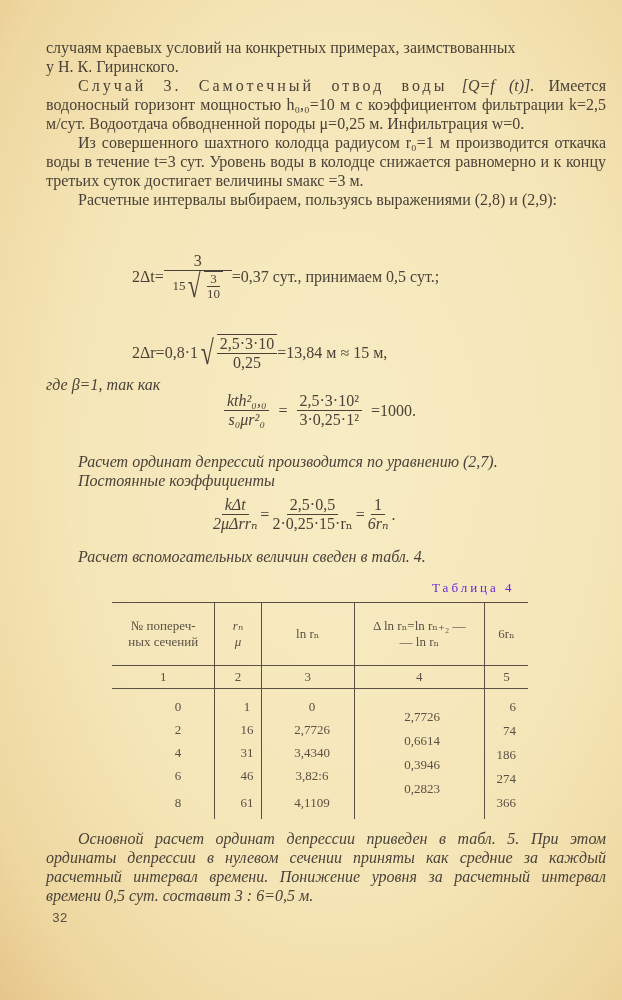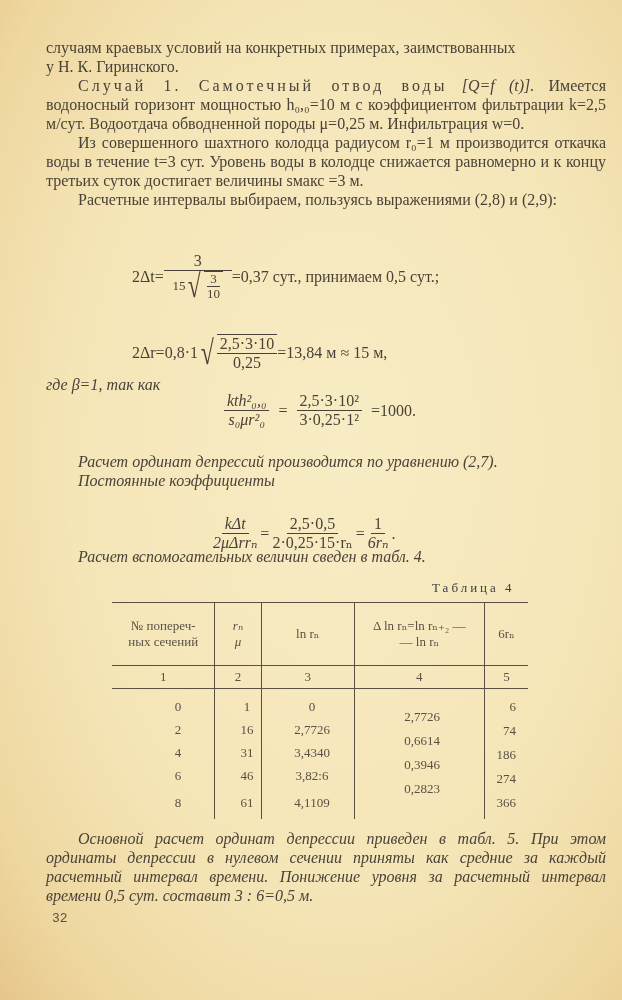--- a/index.html
+++ b/index.html
@@ -21,34 +21,34 @@
   .frac .den { padding: 0 3px; line-height: 18px; }
   .formula { position: absolute; font-size: 16px; white-space: nowrap; display: flex; align-items: center; }
   .sqrt { display: inline-flex; align-items: center; }
   .sqrt .rad { font-size: 34px; line-height: 30px; transform: scaleX(0.7); display: inline-block; }
   .sqrt .under { border-top: 1px solid #4a4238; }
   table.t4 { position: absolute; left: 112px; top: 602px; width: 416px; border-collapse: collapse; font-size: 13px; color: #5a5044; }
   table.t4 th, table.t4 td { text-align: center; font-weight: normal; padding: 0; }
   table.t4 th { height: 62px; border-top: 1px solid #5a5044; border-bottom: 1px solid #5a5044; line-height: 16px; }
   table.t4 .colnum td { height: 22px; border-bottom: 1px solid #5a5044; }
   table.t4 .vline { border-left: 1px solid #5a5044; }
-  .tcaption { position: absolute; left: 432px; top: 580px; font-size: 13px; letter-spacing: 3px; color: #404040; }
+  .tcaption { position: absolute; left: 432px; top: 580px; font-size: 13px; letter-spacing: 3px; color: #6d28d9; }
   .col-val { position: absolute; font-size: 13px; color: #5a5044; line-height: 23px; }
   .pagenum { position: absolute; left: 52px; top: 911px; font-family: Liberation Mono, monospace; font-size: 13px; color: #5a5044; }
 </style>
 </head>
 <body>
 
 <div class="page">
   <p class="p">
     <span>случаям краевых условий на конкретных примерах, заимствованных</span><br>
     <span>у Н. К. Гиринского.</span>
   </p>
   <p class="p ind">
-    <span class="sp">Случай 1. Самотечный отвод воды</span>
+    <span class="sp">Случай 3. Самотечный отвод воды</span>
     <span class="it">[Q=f (t)].</span><span> Имеется водоносный горизонт мощностью h₀,₀=10 м с коэффициентом фильтрации  k=2,5 м/сут.  Водоотдача обводненной породы μ=0,25 м. Инфильтрация w=0.</span>
   </p>
   <p class="p ind">Из совершенного шахтного колодца радиусом r₀=1 м производится откачка воды в течение  t=3 сут.  Уровень воды в колодце снижается равномерно и к концу третьих суток достигает величины sмакс =3 м.</p>
   <p class="p ind">Расчетные интервалы выбираем, пользуясь выражениями (2,8) и (2,9):</p>
 </div>
 
 <div class="formula" style="left:132px; top:252px;">
   <span>2Δt=</span>
   <span class="frac">
     <span class="num" style="padding:0 30px;">3</span>
@@ -91,21 +91,21 @@
     <span class="den">3·0,25·1²</span>
   </span>
   <span>=1000.</span>
 </div>
 
 <div class="abs" style="left:78px; top:452px; width:530px; font-size:16px; line-height:19px;">
   <span>Расчет ординат депрессий производится по уравнению (2,7).</span><br>
   <span>Постоянные коэффициенты</span>
 </div>
 
-<div class="formula" style="left:210px; top:515px;align-items:center;">
+<div class="formula" style="left:210px; top:496px;align-items:center;">
   <span class="frac it">
     <span class="num">kΔt</span>
     <span class="den">2μΔrrₙ</span>
   </span>
   <span>=</span>
   <span class="frac">
     <span class="num">2,5·0,5</span>
     <span class="den">2·0,25·15·rₙ</span>
   </span>
   <span>=</span>

